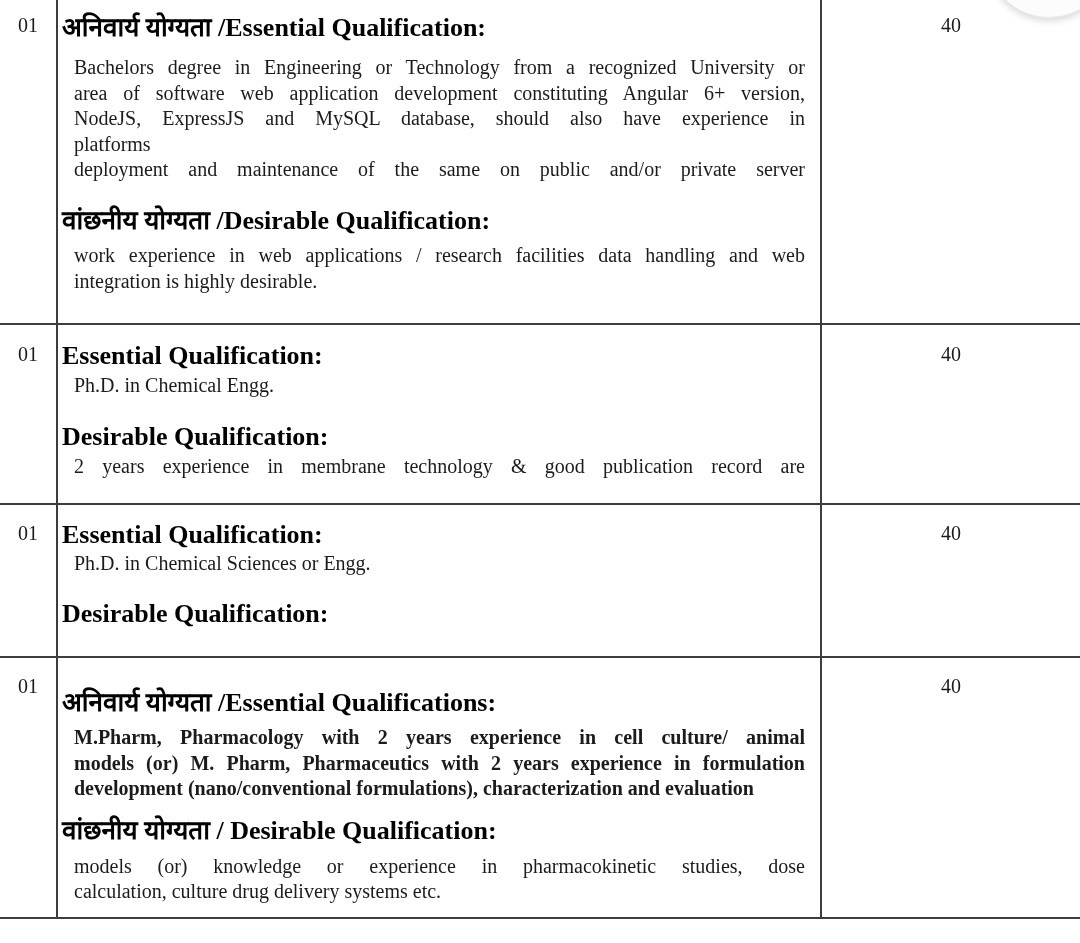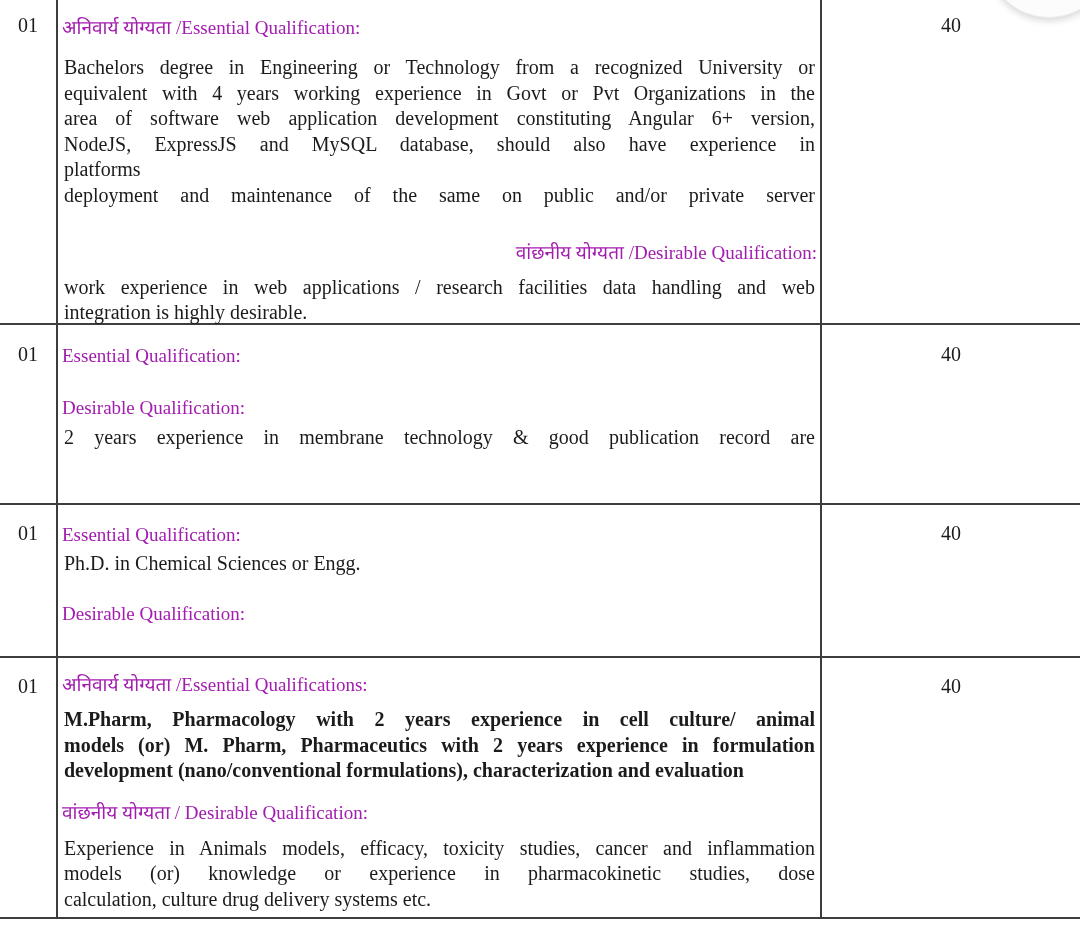--- a/index.html
+++ b/index.html
@@ -41,34 +41,34 @@
     text-align: center;
     font-size: 20px;
   }
   .r1.count-cell, .r1.age-cell { padding-top: 14px; }
   .r2.count-cell, .r2.age-cell { padding-top: 18px; }
   .r3.count-cell, .r3.age-cell { padding-top: 17px; }
   .r4.count-cell, .r4.age-cell { padding-top: 17px; }
   .r1.qual-cell { padding-top: 14px; }
   .r2.qual-cell { padding-top: 17px; }
   .r3.qual-cell { padding-top: 16px; }
-  .r4.qual-cell { padding-top: 13px; }
+  .r4.qual-cell { padding-top: 31px; }
 
   .hd {
-    font-weight: normal;
-    font-size: 19px;
+    font-weight: bold;
+    font-size: 26px;
     line-height: 28px;
-    color: #a21caf;
+    color: #000000;
   }
-  .para { margin: 2px; }
+  .para { margin: 12px; }
   .tline { text-align: justify; text-align-last: justify; }
   .tline.tlast { text-align-last: left; }
 
   .m-r1-p1 { margin-top: 13px; }
-  .m-r1-h2 { margin-top: 30px; text-align: right; }
+  .m-r1-h2 { margin-top: 24px; }
   .m-r1-p2 { margin-top: 8px; }
   .m-r2-p1 { margin-top: 3px; }
   .m-r2-h2 { margin-top: 24px; }
   .m-r2-p2 { margin-top: 3px; }
   .m-r3-p1 { margin-top: 2px; }
   .m-r3-h2 { margin-top: 23px; }
   .m-r3-p2 { margin-top: 3px; }
   .m-r4-p1 { margin-top: 8px; font-weight: bold; }
   .m-r4-h2 { margin-top: 15px; }
   .m-r4-p2 { margin-top: 9px; }
@@ -86,37 +86,39 @@
 </head>
 <body>
 
 <div class="doc-table">
 
   <div class="cell count-cell r1">01</div>
   <div class="cell qual-cell r1">
     <div class="hd">अनिवार्य योग्यता /Essential Qualification:</div>
     <div class="para m-r1-p1">
         <div class="tline">Bachelors degree in Engineering or Technology from a recognized University or</div>
-        <div class="tline">equivalent with 4 years working experience in Govt or Pvt Organizations in the</div>
         <div class="tline">area of software web application development constituting Angular 6+ version,</div>
         <div class="tline">NodeJS, ExpressJS and MySQL database, should also have experience in</div>
         <div class="tline tlast">platforms</div>
         <div class="tline">deployment and maintenance of the same on public and/or private server</div>
       </div>
     <div class="hd m-r1-h2">वांछनीय योग्यता /Desirable Qualification:</div>
     <div class="para m-r1-p2">
         <div class="tline">work experience in web applications / research facilities data handling and web</div>
         <div class="tline tlast">integration is highly desirable.</div>
       </div>
   </div>
   <div class="cell age-cell r1">40</div>
 
   <div class="cell count-cell r2">01</div>
   <div class="cell qual-cell r2">
     <div class="hd">Essential Qualification:</div>
+    <div class="para m-r2-p1">
+        <div class="tline tlast">Ph.D. in Chemical Engg.</div>
+      </div>
     <div class="hd m-r2-h2">Desirable Qualification:</div>
     <div class="para m-r2-p2">
         <div class="tline">2 years experience in membrane technology &amp; good publication record are</div>
       </div>
   </div>
   <div class="cell age-cell r2">40</div>
 
   <div class="cell count-cell r3">01</div>
   <div class="cell qual-cell r3">
     <div class="hd">Essential Qualification:</div>
@@ -130,21 +132,20 @@
   <div class="cell count-cell r4">01</div>
   <div class="cell qual-cell r4">
     <div class="hd">अनिवार्य योग्यता /Essential Qualifications:</div>
     <div class="para m-r4-p1">
         <div class="tline">M.Pharm, Pharmacology with 2 years experience in cell culture/ animal</div>
         <div class="tline">models (or) M. Pharm, Pharmaceutics with 2 years experience in formulation</div>
         <div class="tline tlast">development (nano/conventional formulations), characterization and evaluation</div>
       </div>
     <div class="hd m-r4-h2">वांछनीय योग्यता / Desirable Qualification:</div>
     <div class="para m-r4-p2">
-        <div class="tline">Experience in Animals models, efficacy, toxicity studies, cancer and inflammation</div>
         <div class="tline">models (or) knowledge or experience in pharmacokinetic studies, dose</div>
         <div class="tline tlast">calculation, culture drug delivery systems etc.</div>
       </div>
   </div>
   <div class="cell age-cell r4">40</div>
 
 </div>
 
 <div class="corner-widget"></div>
 

